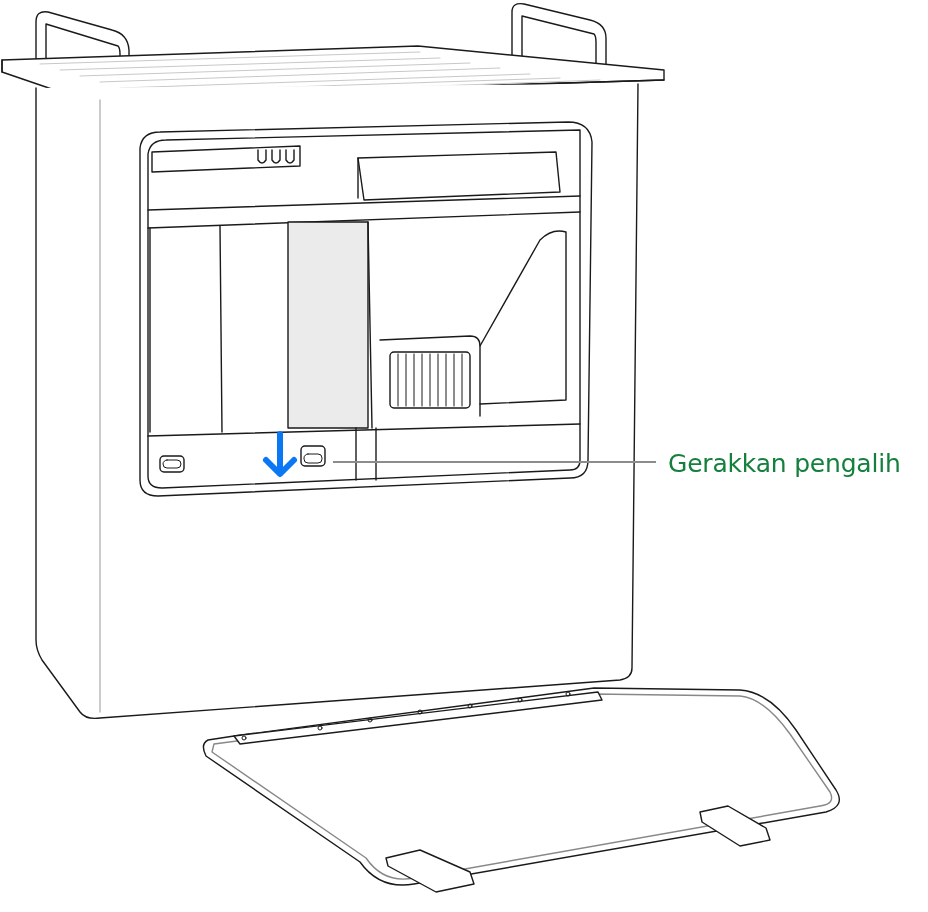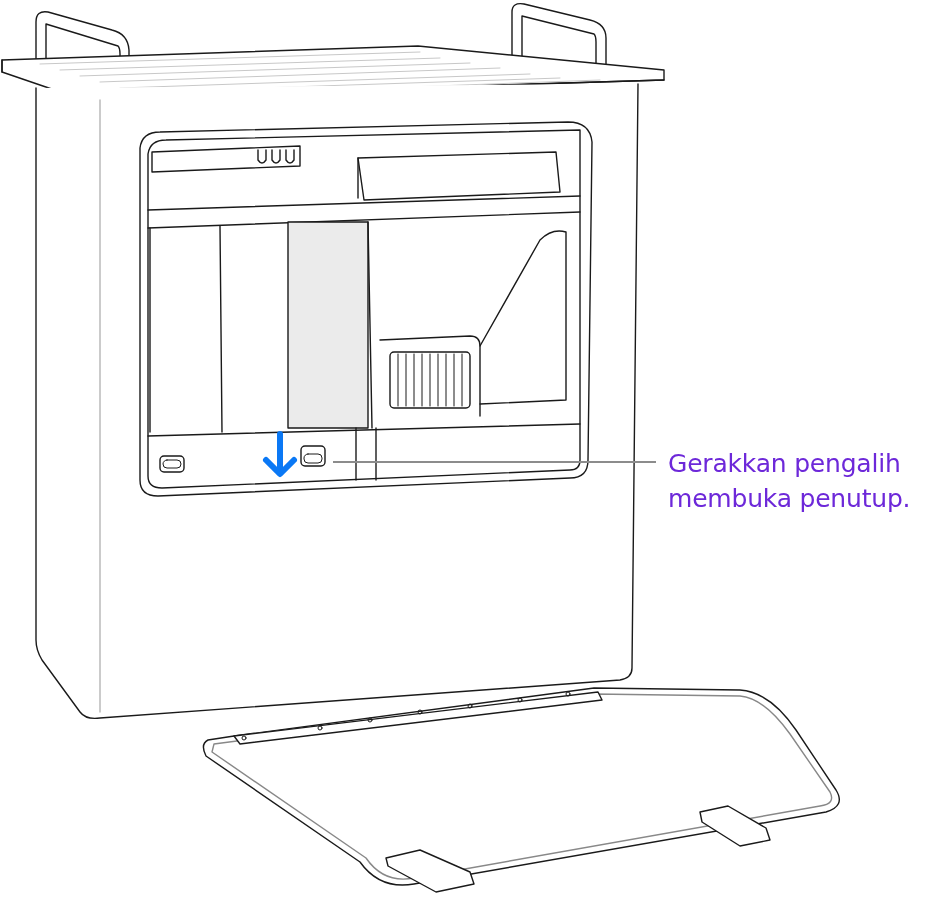--- a/index.html
+++ b/index.html
@@ -1,21 +1,21 @@
 <!DOCTYPE html>
 <html><head>
 <meta charset="utf-8">
 <style>
   html, body { margin: 0; padding: 0; background: #ffffff; }
   body { width: 928px; height: 912px; position: relative; overflow: hidden; font-family: "Liberation Sans", sans-serif; }
   #illustration { position: absolute; left: 0; top: 0; width: 928px; height: 912px; }
   .callout-text {
     position: absolute; left: 668px; top: 446px; width: 260px;
     font-family: "DejaVu Sans", sans-serif; font-size: 25px; line-height: 35px;
-    color: #6d28d9; letter-spacing: -0.2px;
+    color: #15803d; letter-spacing: -0.2px;
   }
   .callout-text div { white-space: nowrap; }
 </style>
 </head>
 <body>
 
 <svg id="illustration" viewBox="0 0 928 912" xmlns="http://www.w3.org/2000/svg">
   <g fill="none" stroke="#1a1a1a" stroke-width="1.4" stroke-linejoin="round" stroke-linecap="round">
 
     <g>
@@ -115,14 +115,13 @@
   <g stroke="#0a78f5" stroke-width="6" stroke-linecap="round" stroke-linejoin="round" fill="none">
     <path d="M280 434 L280 472"></path>
     <path d="M266 460 L280 474 L294 460"></path>
   </g>
 
   <line x1="333" y1="462" x2="656" y2="462" stroke="#8c8c8c" stroke-width="2"></line>
 </svg>
 
 <div class="callout-text">
   <div>Gerakkan pengalih</div>
-  <div>membuka penutup.</div>
 </div>
 
 </body></html>

